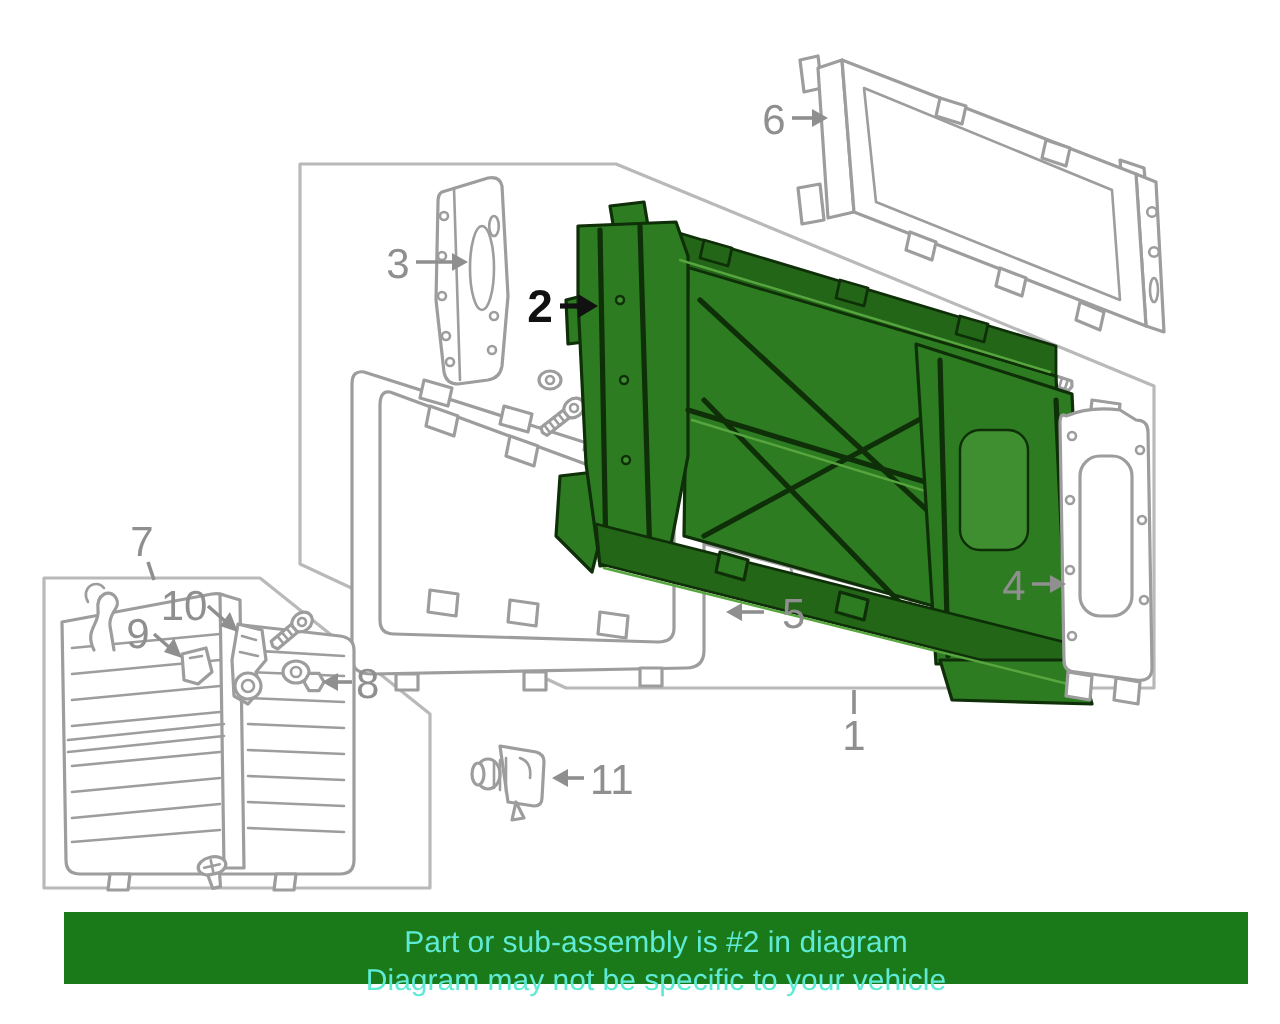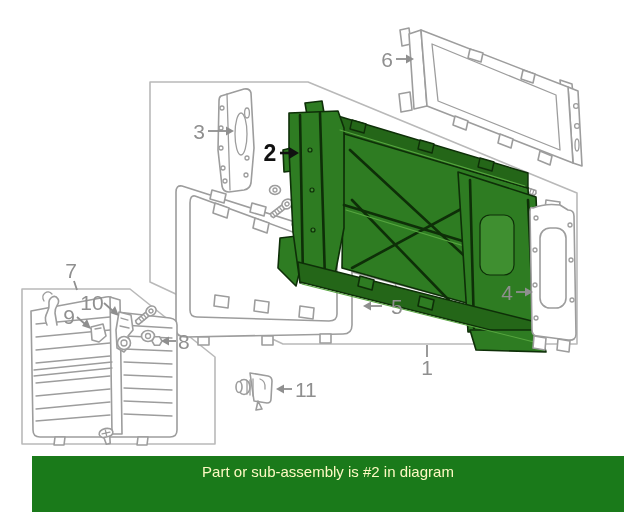--- a/index.html
+++ b/index.html
@@ -15,22 +15,22 @@
   .hl3{fill:#3f8f30;stroke:#0e2f08;stroke-width:1.2;}
   .hld{fill:none;stroke:#0e2f08;stroke-width:2.6;stroke-linecap:round;}
   .hlt{fill:none;stroke:#56a53f;stroke-width:1.2;stroke-linecap:round;}
   .lbl{font-family:"Liberation Sans",sans-serif;font-size:21px;fill:#8f8f8f;}
   .lbl2{font-family:"Liberation Sans",sans-serif;font-size:23px;font-weight:bold;fill:#111111;}
   .arr{stroke:#8f8f8f;stroke-width:1.8;fill:none;}
   .arrh{fill:#8f8f8f;stroke:none;}
   .arr2{stroke:#111111;stroke-width:2.6;fill:none;}
   .arrh2{fill:#111111;stroke:none;}
   
-  .banner{position:absolute;left:32px;top:456px;width:592px;height:57px;background:#1a7a1a;
-          color:#fef9c3;text-align:center;box-sizing:border-box;padding-top:6px;
+  .banner{position:absolute;left:32px;top:456px;width:592px;height:36px;background:#1a7a1a;
+          color:#5eead4;text-align:center;box-sizing:border-box;padding-top:6px;
           font-size:15px;line-height:19px;}
 </style>
 </head>
 <body>
 
 <div class="stage">
   <svg width="640" height="456" viewBox="0 0 640 456">
 
     <polygon class="panel" points="150,82 308,82 577,193 577,344 283,344 150,282"></polygon>
     <polygon class="panel" points="22,289 130,289 215,357 215,444 22,444"></polygon>
@@ -266,14 +266,15 @@
     </g>
     <g>
       <path class="arr" d="M292,389 L284,389"></path>
       <polygon class="arrh" points="284,384.5 276,389 284,393.5"></polygon>
       <text class="lbl" x="295" y="397" text-anchor="start">11</text>
     </g>
   </svg>
 
   <div class="banner">
     <div>Part or sub-assembly is #2 in diagram</div>
+    <div>Diagram may not be specific to your vehicle</div>
   </div>
 </div>
 
 </body></html>

